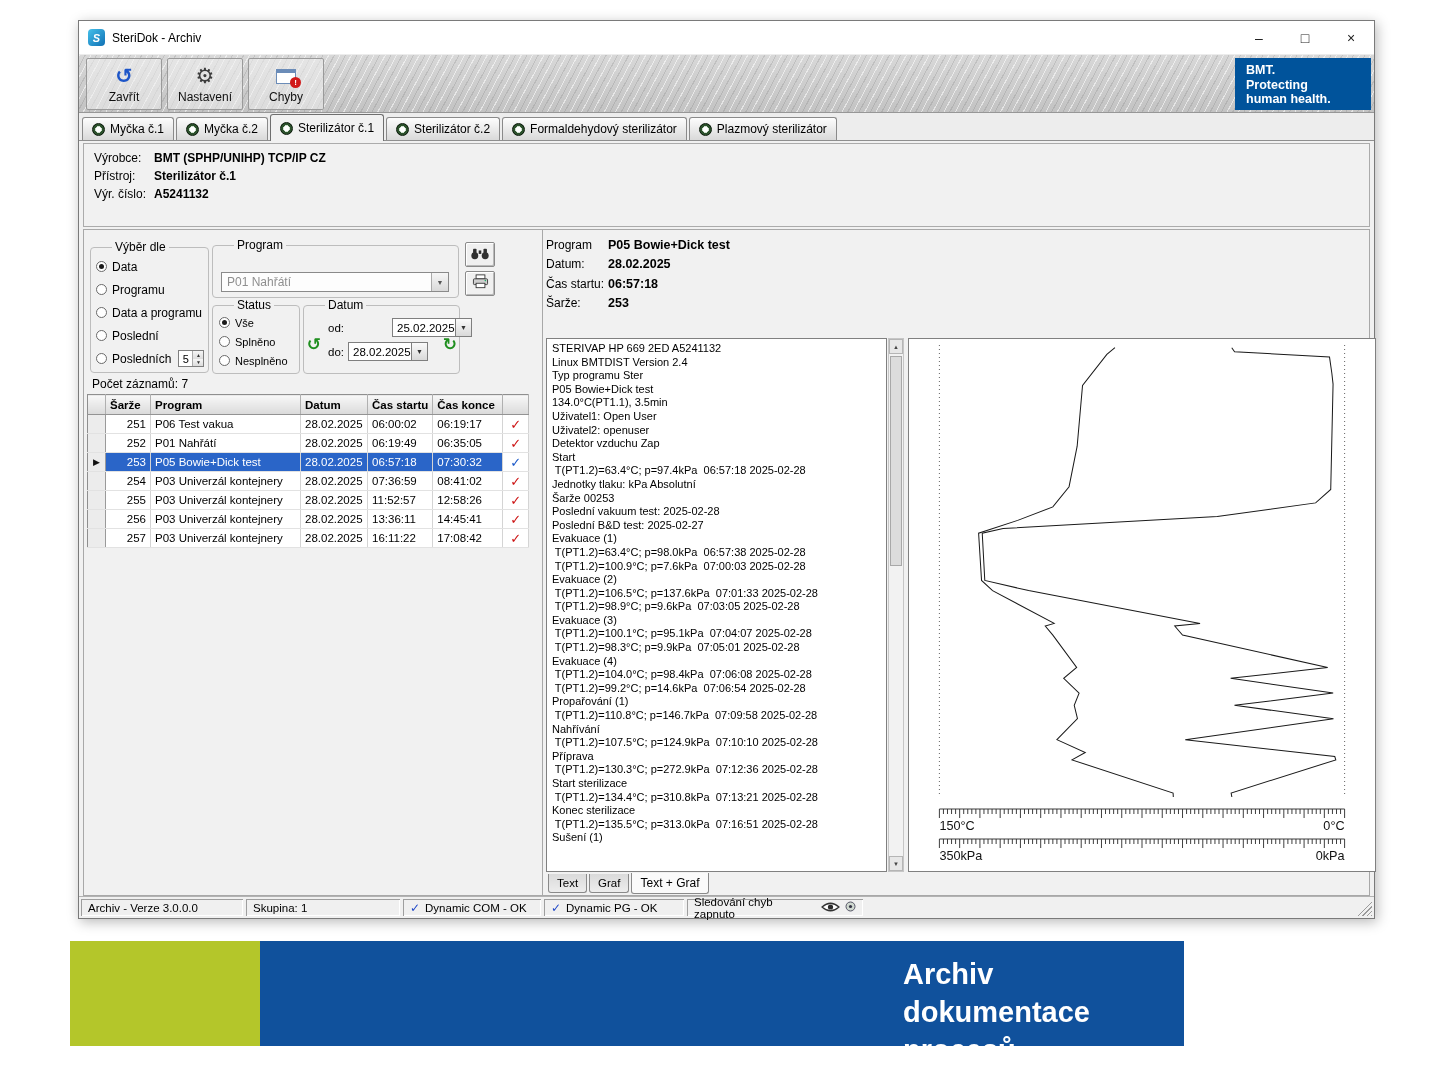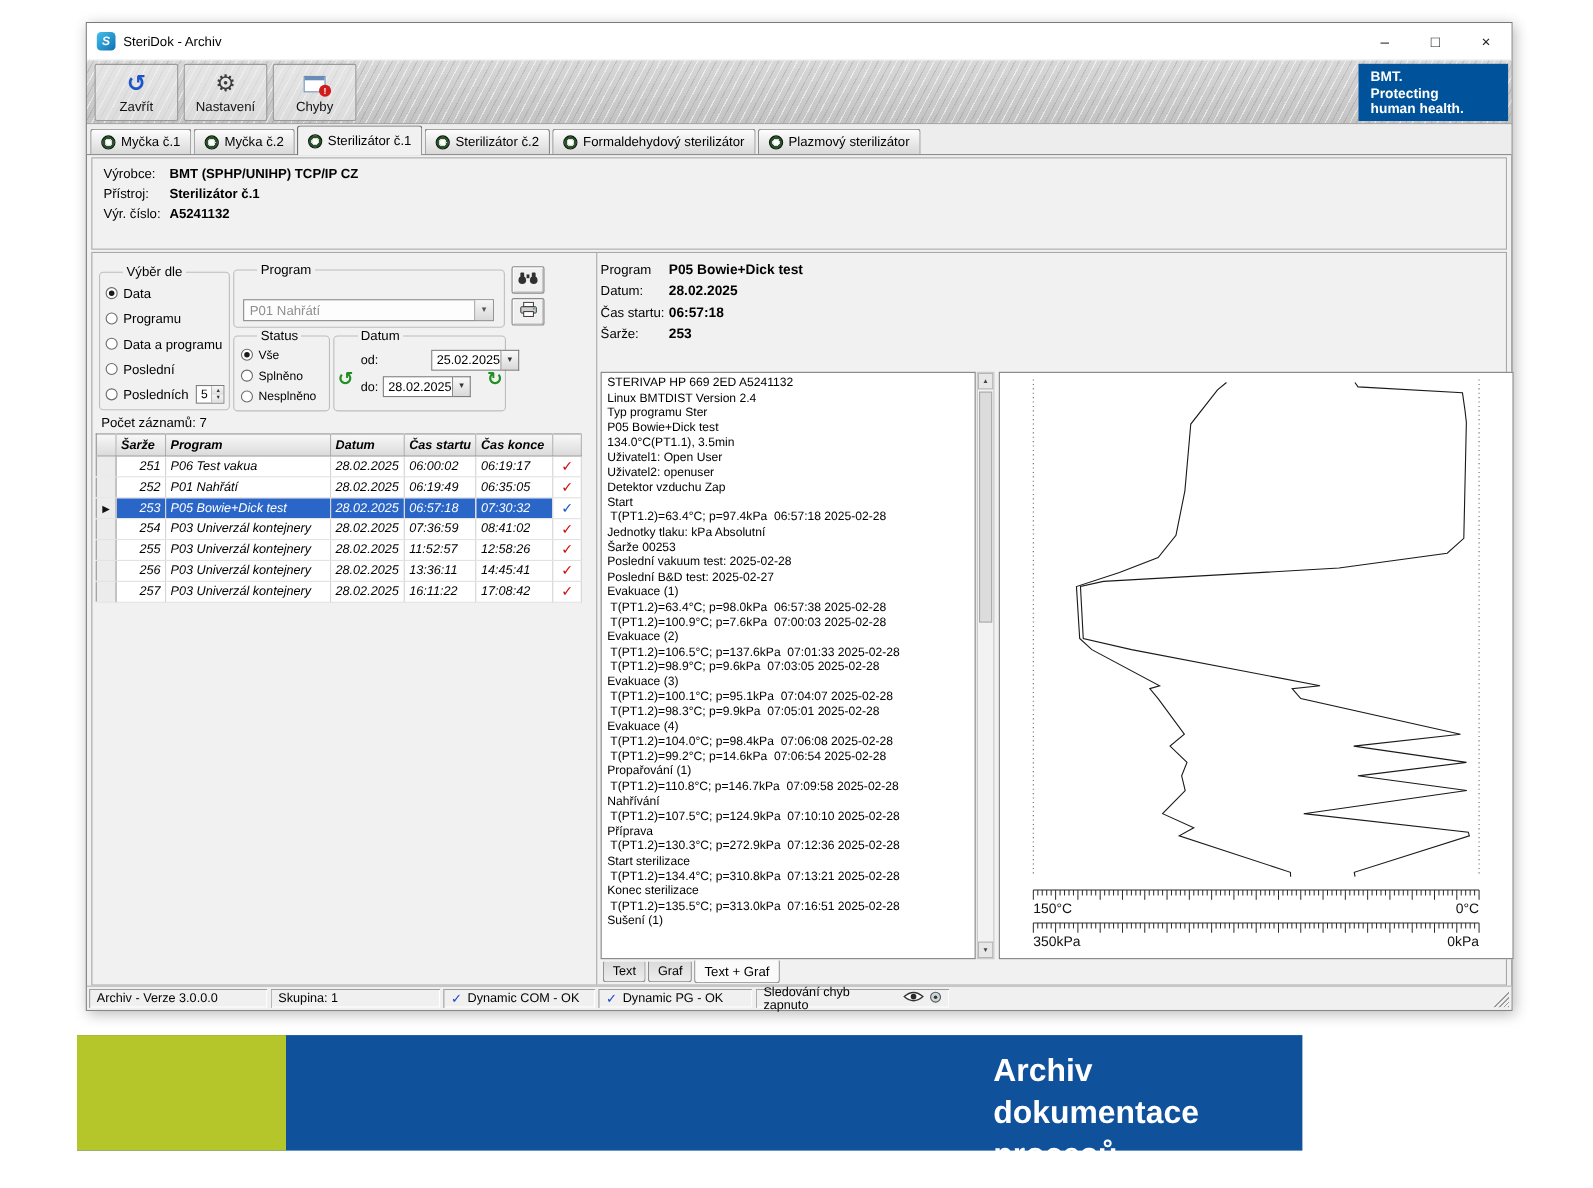--- a/index.html
+++ b/index.html
@@ -115,21 +115,21 @@
 
   .sqbtn { position:absolute; left:381px; width:30px; height:25px; background:#f0f0f0;
            border:1px solid #8a8a8a; border-radius:2px;
            box-shadow:inset 1px 1px 0 #fff, inset -1px -1px 0 #b9b9b9;
            display:flex; align-items:center; justify-content:center; }
 
   .counttext { position:absolute; left:8px; top:147px; font-size:12px; }
 
   table.grid { position:absolute; left:3px; top:164px; border-collapse:collapse;
                background:#fff; font-size:11.5px; table-layout:fixed;
-               border:1px solid #8f8f8f;font-style:italic; }
+               border:1px solid #8f8f8f; }
   .grid th { background:linear-gradient(#f8f8f8,#dadada); font-weight:bold; text-align:left;
              border-right:1px solid #b0b0b0; border-bottom:1px solid #939393;
              height:20px; padding:0 4px; white-space:nowrap; overflow:hidden; }
   .grid td { border-right:1px solid #d4d4d4; border-bottom:1px solid #e2e2e2; height:19px;
              padding:0 4px; white-space:nowrap; overflow:hidden; }
   .grid td.marker { background:#ececec; border-right:1px solid #9a9a9a; text-align:center;
                     padding:0; font-size:9px; color:#111; }
   .grid td.sarze { text-align:right; }
   .grid td.check { text-align:center; font-weight:bold; color:#cc1111; font-size:13px; }
   .grid tr.sel td:not(.marker):not(.check) { background:#2a65c8; color:#fff; }

